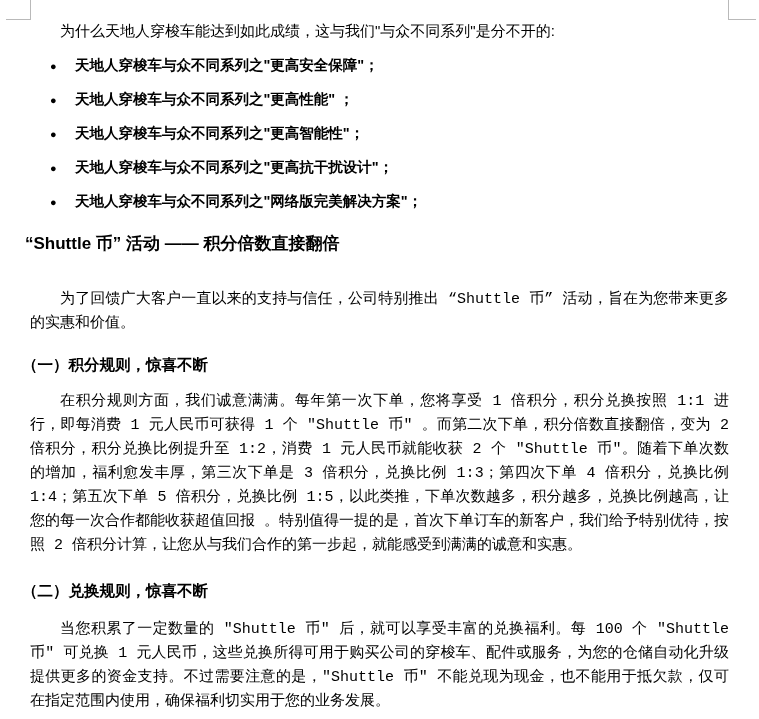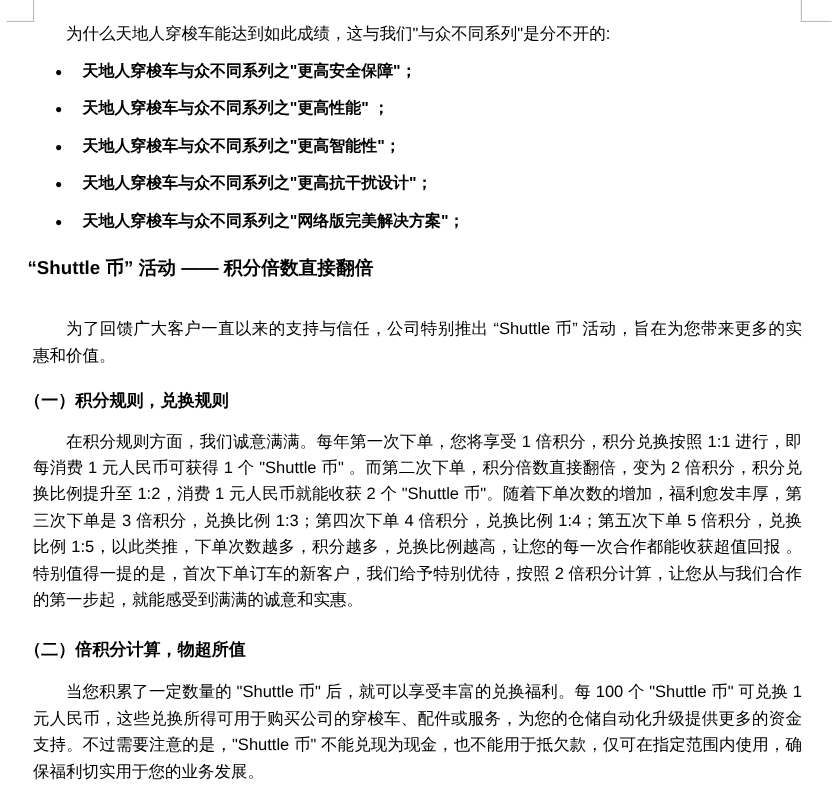--- a/index.html
+++ b/index.html
@@ -58,20 +58,21 @@
     font-size: 17px;
     line-height: 26px;
     font-weight: bold;
   }
   p.body {
     margin: 0;
     font-size: 15px;
     line-height: 24px;
     text-align: justify;
     text-indent: 2em;
+    font-family: Liberation Mono, monospace;
   }
   p.p-activity { margin-top: 31px; }
   h2.doc-h2 {
     margin: 0 0 0 -8px;
     font-size: 15.5px;
     line-height: 24px;
     font-weight: bold;
   }
   h2.h2-points { margin-top: 17px; }
   p.p-points { margin-top: 13px; }
@@ -108,19 +109,19 @@
       <li>
         <span class="bullet-dot">●</span>
         <span>天地人穿梭车与众不同系列之"网络版完美解决方案"；</span>
       </li>
     </ul>
 
     <h1 class="doc-h1">“Shuttle 币” 活动 —— 积分倍数直接翻倍</h1>
 
     <p class="body p-activity">为了回馈广大客户一直以来的支持与信任，公司特别推出 “Shuttle 币” 活动，旨在为您带来更多的实惠和价值。</p>
 
-    <h2 class="doc-h2 h2-points">（一）积分规则，兑换规则</h2>
+    <h2 class="doc-h2 h2-points">（一）积分规则，惊喜不断</h2>
     <p class="body p-points">在积分规则方面，我们诚意满满。每年第一次下单，您将享受 1 倍积分，积分兑换按照 1:1 进行，即每消费 1 元人民币可获得 1 个 "Shuttle 币" 。而第二次下单，积分倍数直接翻倍，变为 2 倍积分，积分兑换比例提升至 1:2，消费 1 元人民币就能收获 2 个 "Shuttle 币"。随着下单次数的增加，福利愈发丰厚，第三次下单是 3 倍积分，兑换比例 1:3；第四次下单 4 倍积分，兑换比例 1:4；第五次下单 5 倍积分，兑换比例 1:5，以此类推，下单次数越多，积分越多，兑换比例越高，让您的每一次合作都能收获超值回报 。特别值得一提的是，首次下单订车的新客户，我们给予特别优待，按照 2 倍积分计算，让您从与我们合作的第一步起，就能感受到满满的诚意和实惠。</p>
 
-    <h2 class="doc-h2 h2-redeem">（二）倍积分计算，物超所值</h2>
+    <h2 class="doc-h2 h2-redeem">（二）兑换规则，惊喜不断</h2>
     <p class="body p-redeem">当您积累了一定数量的 "Shuttle 币" 后，就可以享受丰富的兑换福利。每 100 个 "Shuttle 币" 可兑换 1 元人民币，这些兑换所得可用于购买公司的穿梭车、配件或服务，为您的仓储自动化升级提供更多的资金支持。不过需要注意的是，"Shuttle 币" 不能兑现为现金，也不能用于抵欠款，仅可在指定范围内使用，确保福利切实用于您的业务发展。</p>
   </div>
 </div>
 
 </body></html>

